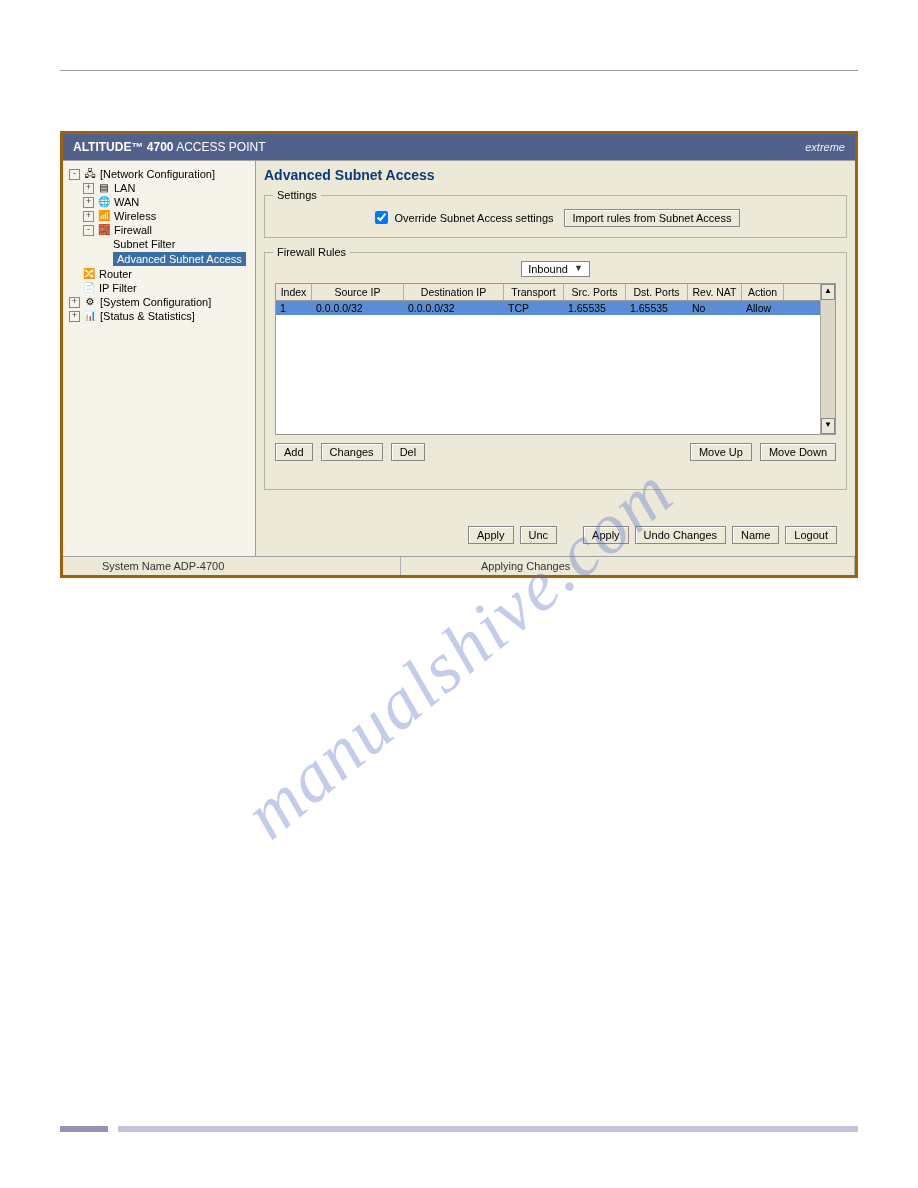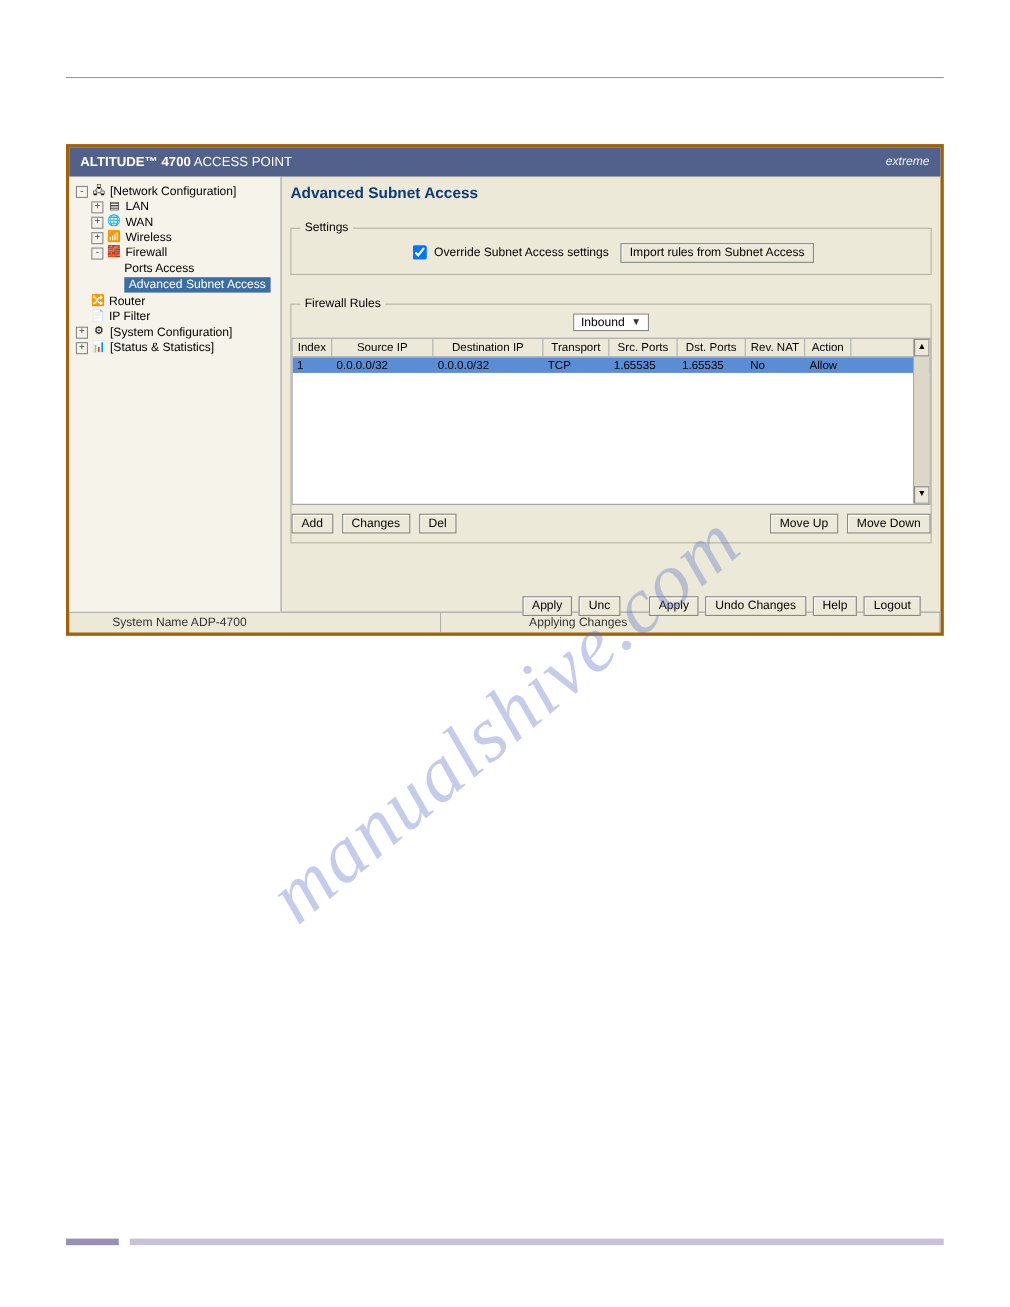--- a/index.html
+++ b/index.html
@@ -12,21 +12,21 @@
 .tree-panel { width:188px; border-right:1px solid #a0a0a0; background:#f5f3ea; padding:6px 2px; overflow:hidden; }
 .tree-panel ul { list-style:none; margin:0; padding:0; }
 .tree-panel li { padding:1px 0 1px 4px; white-space:nowrap; display:flex; align-items:center; }
 .tree-icon { width:12px; height:12px; display:inline-block; margin-right:4px; text-align:center; font-size:10px; line-height:12px; }
 .boxed { border:1px solid #888; width:9px; height:9px; display:inline-block; text-align:center; line-height:7px; font-size:9px; margin-right:4px; color:#444; }
 .tree-panel .selected { background:#3a6ea5; color:#fff; padding:1px 4px; border-radius:0; }
 .ind1 { padding-left:18px !important; }
 .ind3 { padding-left:48px !important; }
 .content-panel { flex:1; padding:4px 8px 6px; display:flex; flex-direction:column; }
 .page-title { font-weight:bold; font-size:14px; color:#0a3a7a; padding:2px 0 4px; }
-.fieldset { border:1px solid #b4b4a0; margin:20px 0; padding:8px 0; position:relative; }
+.fieldset { border:1px solid #b4b4a0; margin:8px 0; padding:8px 10px; position:relative; }
 .fieldset .legend { position:absolute; top:-7px; left:8px; background:#ece9d8; padding:0 4px; font-size:11px; }
 .settings-row { display:flex; align-items:center; justify-content:center; gap:10px; padding:4px 0 2px; }
 .checkbox-label { display:flex; align-items:center; gap:4px; }
 .win-btn { background:#ece9d8; border:1px solid #888; padding:2px 8px; font-size:11px; cursor:pointer; box-shadow:1px 1px 0 #fff inset; }
 .dropdown { border:1px solid #888; background:#fff; display:inline-flex; align-items:flex-start; padding:1px 6px; gap:6px; }
 .dd-arrow { font-size:9px; color:#333; }
 .rules-area { margin-top:6px; }
 .center-row { text-align:center; margin-bottom:6px; }
 .table-wrap { border:1px solid #9a9a9a; height:150px; background:#fff; position:relative; overflow:hidden; }
 .scrollbar { position:absolute; right:0; top:0; bottom:0; width:14px; background:#ddd7c7; border-left:1px solid #aaa; }
@@ -87,21 +87,21 @@
               <span class="boxed">+</span>
               <span class="tree-icon">📶</span>
               <span>Wireless</span>
             </li>
           <li class="ind1">
               <span class="boxed">-</span>
               <span class="tree-icon">🧱</span>
               <span>Firewall</span>
             </li>
           <li class="ind3">
-              <span>Ports Access</span>
+              <span>Subnet Filter</span>
             </li>
           <li class="ind3">
               <span class="selected">Advanced Subnet Access</span>
             </li>
           <li class="ind1">
               <span class="tree-icon">🔀</span>
               <span>Router</span>
             </li>
           <li class="ind1">
               <span class="tree-icon">📄</span>
@@ -180,21 +180,21 @@
             <button class="win-btn">Move Down</button>
           </div>
         </div>
 
         <div class="footer-btns">
           <button class="win-btn">Apply</button>
           <button class="win-btn">Unc</button>
           <span style="width:14px"></span>
           <button class="win-btn">Apply</button>
           <button class="win-btn">Undo Changes</button>
-          <button class="win-btn">Help</button>
+          <button class="win-btn">Name</button>
           <button class="win-btn">Logout</button>
         </div>
       </div>
     </div>
 
     <div class="status-bar">
       <div class="status-cell wide">System Name ADP-4700</div>
       <div class="status-cell" style="flex:1;text-align:left;padding-left:80px">Applying Changes</div>
     </div>
   </div>

